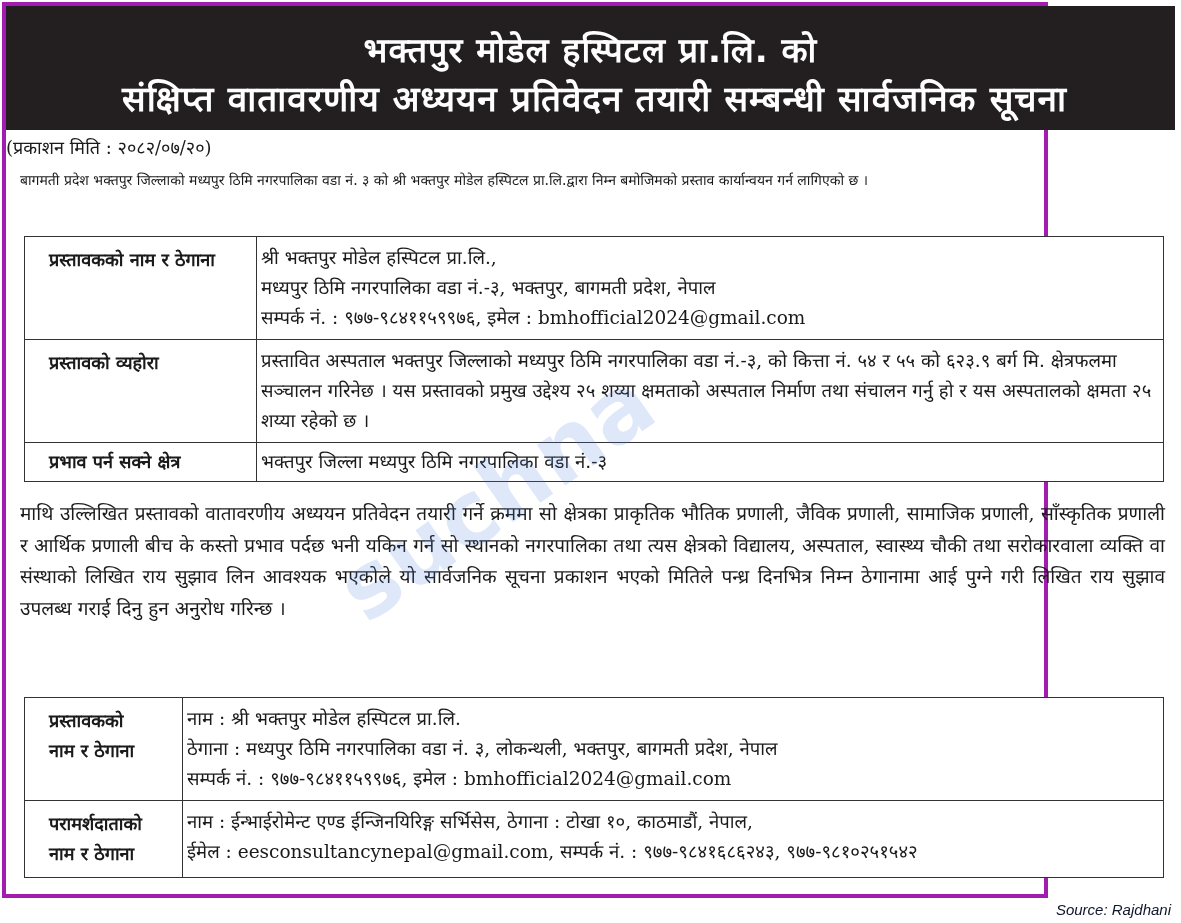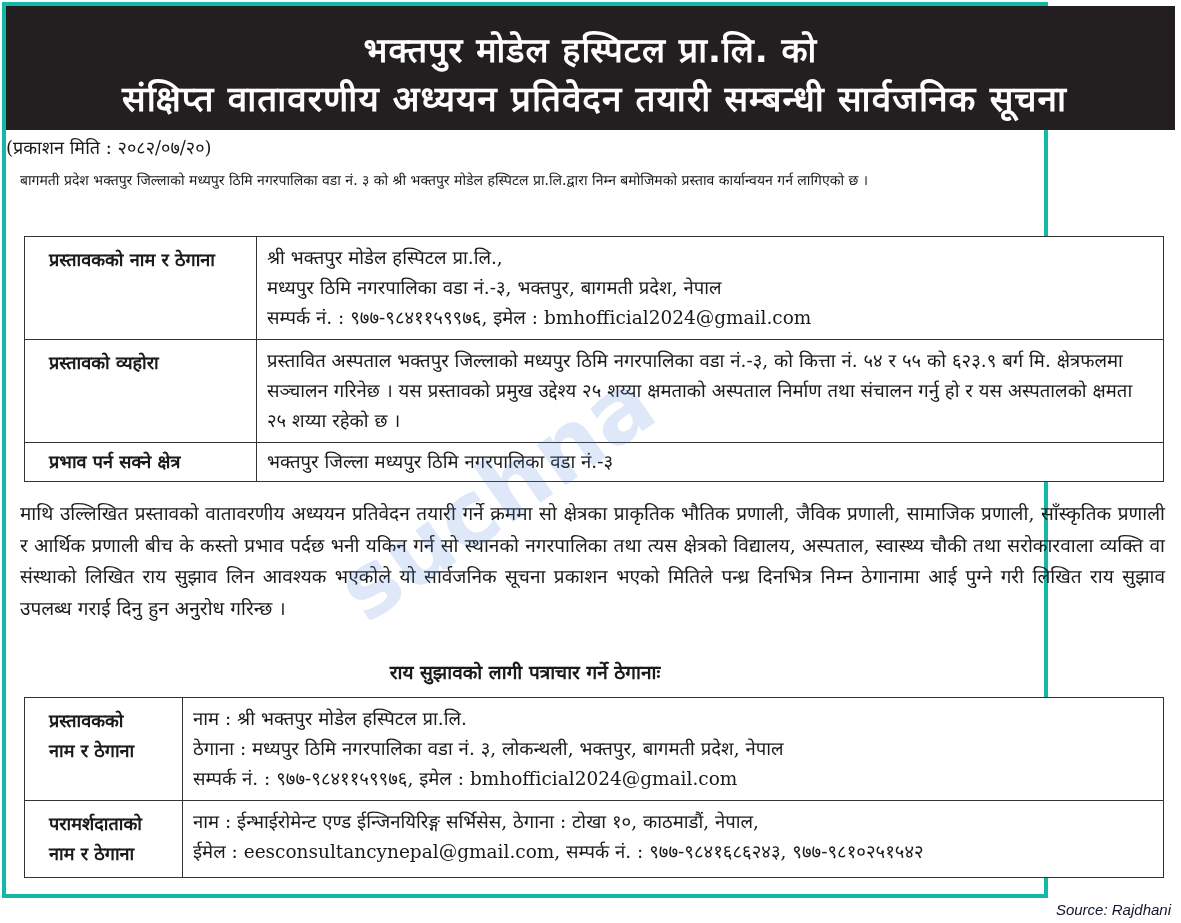--- a/index.html
+++ b/index.html
@@ -1,21 +1,21 @@
 <!DOCTYPE html>
 <html><head>
   <meta charset="utf-8">
   <style>
     * { box-sizing: border-box; margin: 0; padding: 0; }
     html, body { width: 1181px; height: 923px; background: #ffffff; overflow: hidden; }
     body { position: relative; font-family: "DejaVu Serif", serif; color: #1a1a1a; }
 
     .frame {
       position: absolute; left: 2px; top: 2px; width: 1046px; height: 896px;
-      border: 4px solid #14b8a6; background: #ffffff;
+      border: 4px solid #a21caf; background: #ffffff;
     }
     .header {
       position: absolute; left: 0; top: 0; width: 1169px; height: 124px;
       background: #231f20; color: #ffffff; text-align: center;
       font-family: "DejaVu Sans", sans-serif; font-weight: bold;
     }
     .header .t1 { position: absolute; left: 0; right: 0; top: 22px; font-size: 34px; line-height: 44px; letter-spacing: 1px; }
     .header .t2 { position: absolute; left: 8px; right: 0; top: 70px; font-size: 35px; line-height: 46px; letter-spacing: 1px; }
 
     .pubdate {
@@ -28,21 +28,21 @@
     }
 
     table.info {
       position: absolute; border-collapse: collapse; background: #fff;
     }
     table.info td { border: 1.5px solid #333; vertical-align: top; }
     table.info td.label {
       font-family: "DejaVu Sans", sans-serif; font-weight: bold; font-size: 18px;
       padding: 8px 24px; line-height: 30px;
     }
-    table.info td.value { font-size: 18.5px; padding: 6px 10px; line-height: 30px; }
+    table.info td.value { font-size: 18.5px; padding: 6px 4px; line-height: 30px; }
 
     #table1 { left: 18px; top: 230px; width: 1140px; }
     #table1 td.label { width: 232px; }
 
     .para2 {
       position: absolute; left: 14px; width: 1145px; top: 492px;
       font-size: 19px; line-height: 31.5px; text-align: justify;
     }
     .corr-heading {
       position: absolute; left: 0; right: 0; top: 652px; text-align: center;
@@ -94,21 +94,20 @@
     </tr>
     <tr>
       <td class="label" style="padding-top:4px;padding-bottom:4px;">प्रभाव पर्न सक्ने क्षेत्र</td>
       <td class="value" style="padding-top:4px;padding-bottom:4px;">भक्तपुर जिल्ला मध्यपुर ठिमि नगरपालिका वडा नं.-३</td>
     </tr>
   </tbody>
     </table>
 
   <p class="para2">माथि उल्लिखित प्रस्तावको वातावरणीय अध्ययन प्रतिवेदन तयारी गर्ने क्रममा सो क्षेत्रका प्राकृतिक भौतिक प्रणाली, जैविक प्रणाली, सामाजिक प्रणाली, साँस्कृतिक प्रणाली र आर्थिक प्रणाली बीच के कस्तो प्रभाव पर्दछ भनी यकिन गर्न सो स्थानको नगरपालिका तथा त्यस क्षेत्रको विद्यालय, अस्पताल, स्वास्थ्य चौकी तथा सरोकारवाला व्यक्ति वा संस्थाको लिखित राय सुझाव लिन आवश्यक भएकोले यो सार्वजनिक सूचना प्रकाशन भएको मितिले पन्ध्र दिनभित्र निम्न ठेगानामा आई पुग्ने गरी लिखित राय सुझाव उपलब्ध गराई दिनु हुन अनुरोध गरिन्छ ।</p>
 
-  <div class="corr-heading">राय सुझावको लागी पत्राचार गर्ने ठेगानाः</div>
 
   <table class="info" id="table2">
     <tbody>
         <tr>
       <td class="label">
         <div>प्रस्तावकको</div>
         <div>नाम र ठेगाना</div>
       </td>
       <td class="value">
         <div>नाम : श्री भक्तपुर मोडेल हस्पिटल प्रा.लि.</div>

